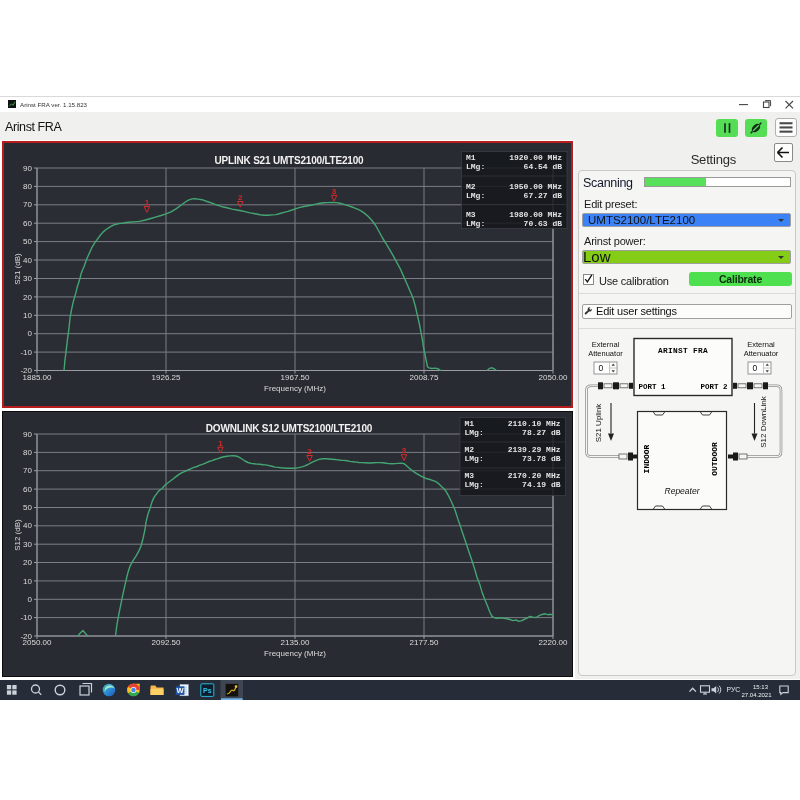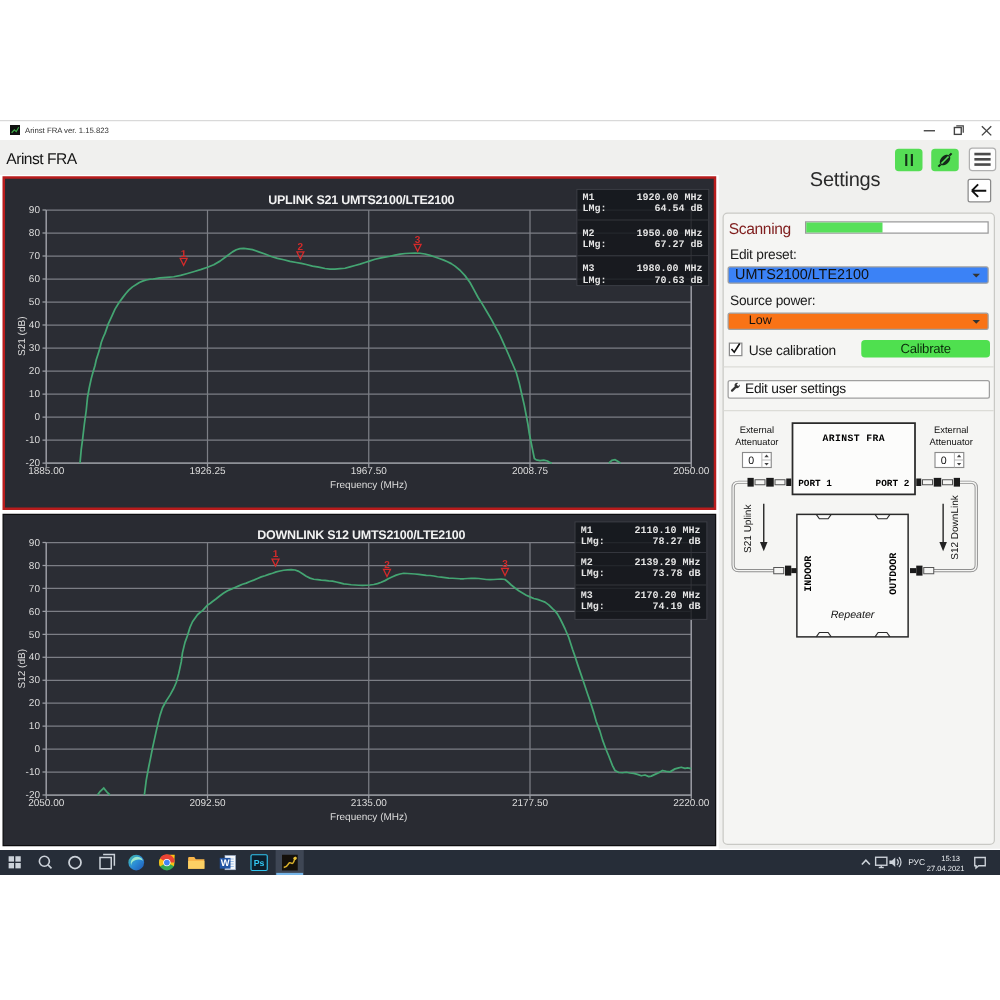--- a/index.html
+++ b/index.html
@@ -250,39 +250,39 @@
 <line x1="609.5" y1="368" x2="617" y2="368" stroke="#b5b5b5" stroke-width="0.8"></line>
 <path d="M 611.5 365.7 L 615 365.7 L 613.25 363.6 Z" fill="#444"></path>
 <path d="M 611.5 370.3 L 615 370.3 L 613.25 372.4 Z" fill="#444"></path>
 <rect x="748" y="362" width="23" height="12" fill="#fff" stroke="#8a8a8a" stroke-width="0.9"></rect>
 <text x="752.5" y="371" font-size="8.5" fill="#111" font-family="Liberation Sans, sans-serif">0</text>
 <line x1="763.5" y1="362" x2="763.5" y2="374" stroke="#b5b5b5" stroke-width="0.8"></line>
 <line x1="763.5" y1="368" x2="771" y2="368" stroke="#b5b5b5" stroke-width="0.8"></line>
 <path d="M 765.5 365.7 L 769 365.7 L 767.25 363.6 Z" fill="#444"></path>
 <path d="M 765.5 370.3 L 769 370.3 L 767.25 372.4 Z" fill="#444"></path>
 </svg>
-<div class="abs" style="left:616px;top:136px;width:120px;text-align:center;font-size:16px;letter-spacing:-0.2px;color:#2a2a2a;z-index:10">Settings</div>
+<div class="abs" style="left:616px;top:152px;width:120px;text-align:right;font-size:13px;letter-spacing:-0.2px;color:#2a2a2a;z-index:10">Settings</div>
 <div class="abs" style="left:774px;top:143px;width:19px;height:19px;background:#fff;border:1px solid #8a8a8a;border-radius:2px;z-index:10"></div>
 <svg class="abs" style="left:774px;top:143px;z-index:10" width="19" height="19">
       <path d="M 3.5 9.5 L 15 9.5 M 3.5 9.5 L 8.5 4.5 M 3.5 9.5 L 8.5 14.5" fill="none" stroke="#111" stroke-width="1.6"></path>
     </svg>
-<div class="abs" style="left:583px;top:176px;font-size:12.5px;letter-spacing:-0.3px;color:#7f1d1d;z-index:10">Scanning</div>
+<div class="abs" style="left:583px;top:176px;font-size:12.5px;letter-spacing:-0.3px;color:#0f172a;z-index:10">Scanning</div>
 <div class="abs" style="left:644px;top:177px;width:147px;height:10px;background:#fff;border:1px solid #999;z-index:10">
       <div style="width:42%;height:100%;background:#57e05a"></div>
     </div>
 <div class="abs" style="left:584px;top:198px;font-size:11px;letter-spacing:-0.2px;color:#1a1a1a;z-index:10">Edit preset:</div>
 <div class="abs" style="left:582px;top:213px;width:209px;height:14px;background:#3b82f6;border:1px solid #9f9f9f;border-radius:2px;z-index:10;font-size:11.5px;color:#111;line-height:12.5px;padding-left:5px">UMTS2100/LTE2100<span style="position:absolute;right:6px;top:5px;width:0;height:0;border-left:3px solid transparent;border-right:3px solid transparent;border-top:3.5px solid #333"></span></div>
-<div class="abs" style="left:584px;top:235px;font-size:11px;letter-spacing:-0.2px;color:#1a1a1a;z-index:10">Source power:</div>
-<div class="abs" style="left:582px;top:250px;width:209px;height:14px;background:#f97316;border:1px solid #9f9f9f;border-radius:2px;z-index:10;font-size:10px;color:#111;line-height:12.5px;padding-left:16px">Low<span style="position:absolute;right:6px;top:5px;width:0;height:0;border-left:3px solid transparent;border-right:3px solid transparent;border-top:3.5px solid #333"></span></div>
+<div class="abs" style="left:584px;top:235px;font-size:11px;letter-spacing:-0.2px;color:#1a1a1a;z-index:10">Arinst power:</div>
+<div class="abs" style="left:582px;top:250px;width:209px;height:14px;background:#84cc16;border:1px solid #9f9f9f;border-radius:2px;z-index:10;font-size:15px;color:#111;line-height:12.5px;padding-left:0">Low<span style="position:absolute;right:6px;top:5px;width:0;height:0;border-left:3px solid transparent;border-right:3px solid transparent;border-top:3.5px solid #333"></span></div>
 <div class="abs" style="left:583px;top:274px;width:11px;height:11px;background:#fff;border:1px solid #8a8a8a;z-index:10"></div>
 <svg class="abs" style="left:583px;top:273px;z-index:10" width="13" height="13">
       <path d="M 2.2 6.2 L 4.4 8.8 L 8.8 1.8" fill="none" stroke="#111" stroke-width="1.3"></path>
     </svg>
 <div class="abs" style="left:599px;top:275px;font-size:11px;letter-spacing:-0.2px;color:#1a1a1a;z-index:10">Use calibration</div>
-<div class="abs" style="left:689px;top:272px;width:103px;height:14px;background:#4fe04f;border-radius:3px;z-index:10;text-align:center;font-size:10.5px;letter-spacing:-0.2px;font-weight:normal;color:#0b2c0b;line-height:14px">Calibrate</div>
+<div class="abs" style="left:689px;top:272px;width:103px;height:14px;background:#4fe04f;border-radius:3px;z-index:10;text-align:center;font-size:10.5px;letter-spacing:-0.2px;font-weight:bold;color:#0b2c0b;line-height:14px">Calibrate</div>
 <div class="abs" style="left:579px;top:293px;width:216px;height:1px;background:#dcdcd7;z-index:10"></div>
 <div class="abs" style="left:579px;top:328px;width:216px;height:1px;background:#dcdcd7;z-index:10"></div>
 <div class="abs" style="left:582px;top:303.5px;width:210px;height:15.5px;background:#fcfcfb;border:1px solid #9f9f9f;border-radius:2px;z-index:10;font-size:11px;letter-spacing:-0.2px;color:#111;line-height:13.5px"><svg width="10" height="10" style="vertical-align:-1.5px;margin-right:3px" viewBox="0 0 12 12">
         <path d="M 10.5 3.2 A 2.6 2.6 0 0 1 7.2 6.5 L 4 9.8 A 1.1 1.1 0 0 1 2.4 8.2 L 5.7 5 A 2.6 2.6 0 0 1 9 1.6 L 7.5 3.1 L 9.1 4.7 Z" fill="#333"></path>
       </svg>Edit user settings</div>
 <div class="abs" style="left:0;top:680px;width:800px;height:20px;background:#262d38"></div>
 <svg class="abs" style="left:0;top:680px" width="800" height="20" font-family="Liberation Sans, sans-serif">
 <rect x="220.5" y="0" width="22.5" height="20" fill="#3e4654"></rect>
 <rect x="221" y="18.3" width="21.5" height="1.7" fill="#76b5e8"></rect>
 <rect x="6.9" y="5" width="4.3" height="4.3" fill="#ccd2d9"></rect>

